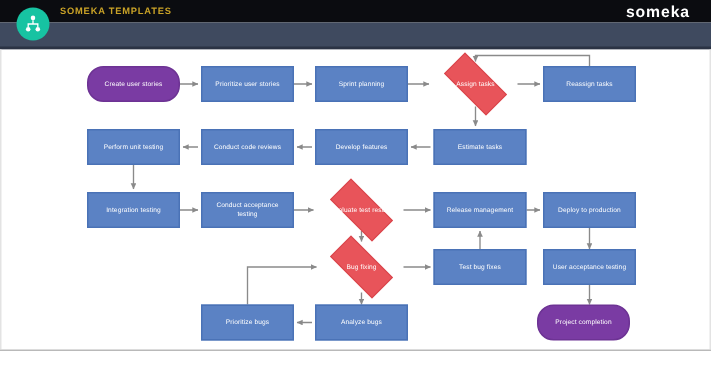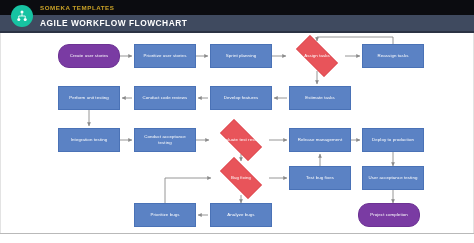--- a/index.html
+++ b/index.html
@@ -113,21 +113,21 @@
   <div class="brand-circle">
     <svg width="14" height="14" viewBox="0 0 24 24" aria-hidden="true">
       <circle cx="12" cy="5" r="2.6" fill="#ffffff"></circle>
       <circle cx="6.5" cy="18" r="2.6" fill="#ffffff"></circle>
       <circle cx="17.5" cy="18" r="2.6" fill="#ffffff"></circle>
       <path d="M12 7.6 V12 M6.5 15.4 V12 H17.5 V15.4" stroke="#ffffff" stroke-width="1.5" fill="none"></path>
     </svg>
   </div>
 
   <div class="hdr-eyebrow">SOMEKA TEMPLATES</div>
-  <div class="hdr-title">AGILE WORKFLOW FLOWCHART</div>
+  <div class="someka-logo"><span>someka</span></div>
 
   <div class="canvas">
     <svg id="wires" viewBox="0 0 474 200">
       <defs>
         <marker id="ah" markerWidth="5" markerHeight="5" refX="4.2" refY="2.1" orient="auto">
           <path d="M0,0 L4.4,2.1 L0,4.2 z" fill="#8a8a8a"></path>
         </marker>
       </defs>
       <g stroke="#8a8a8a" stroke-width="0.9" fill="none" marker-end="url(#ah)">
 

